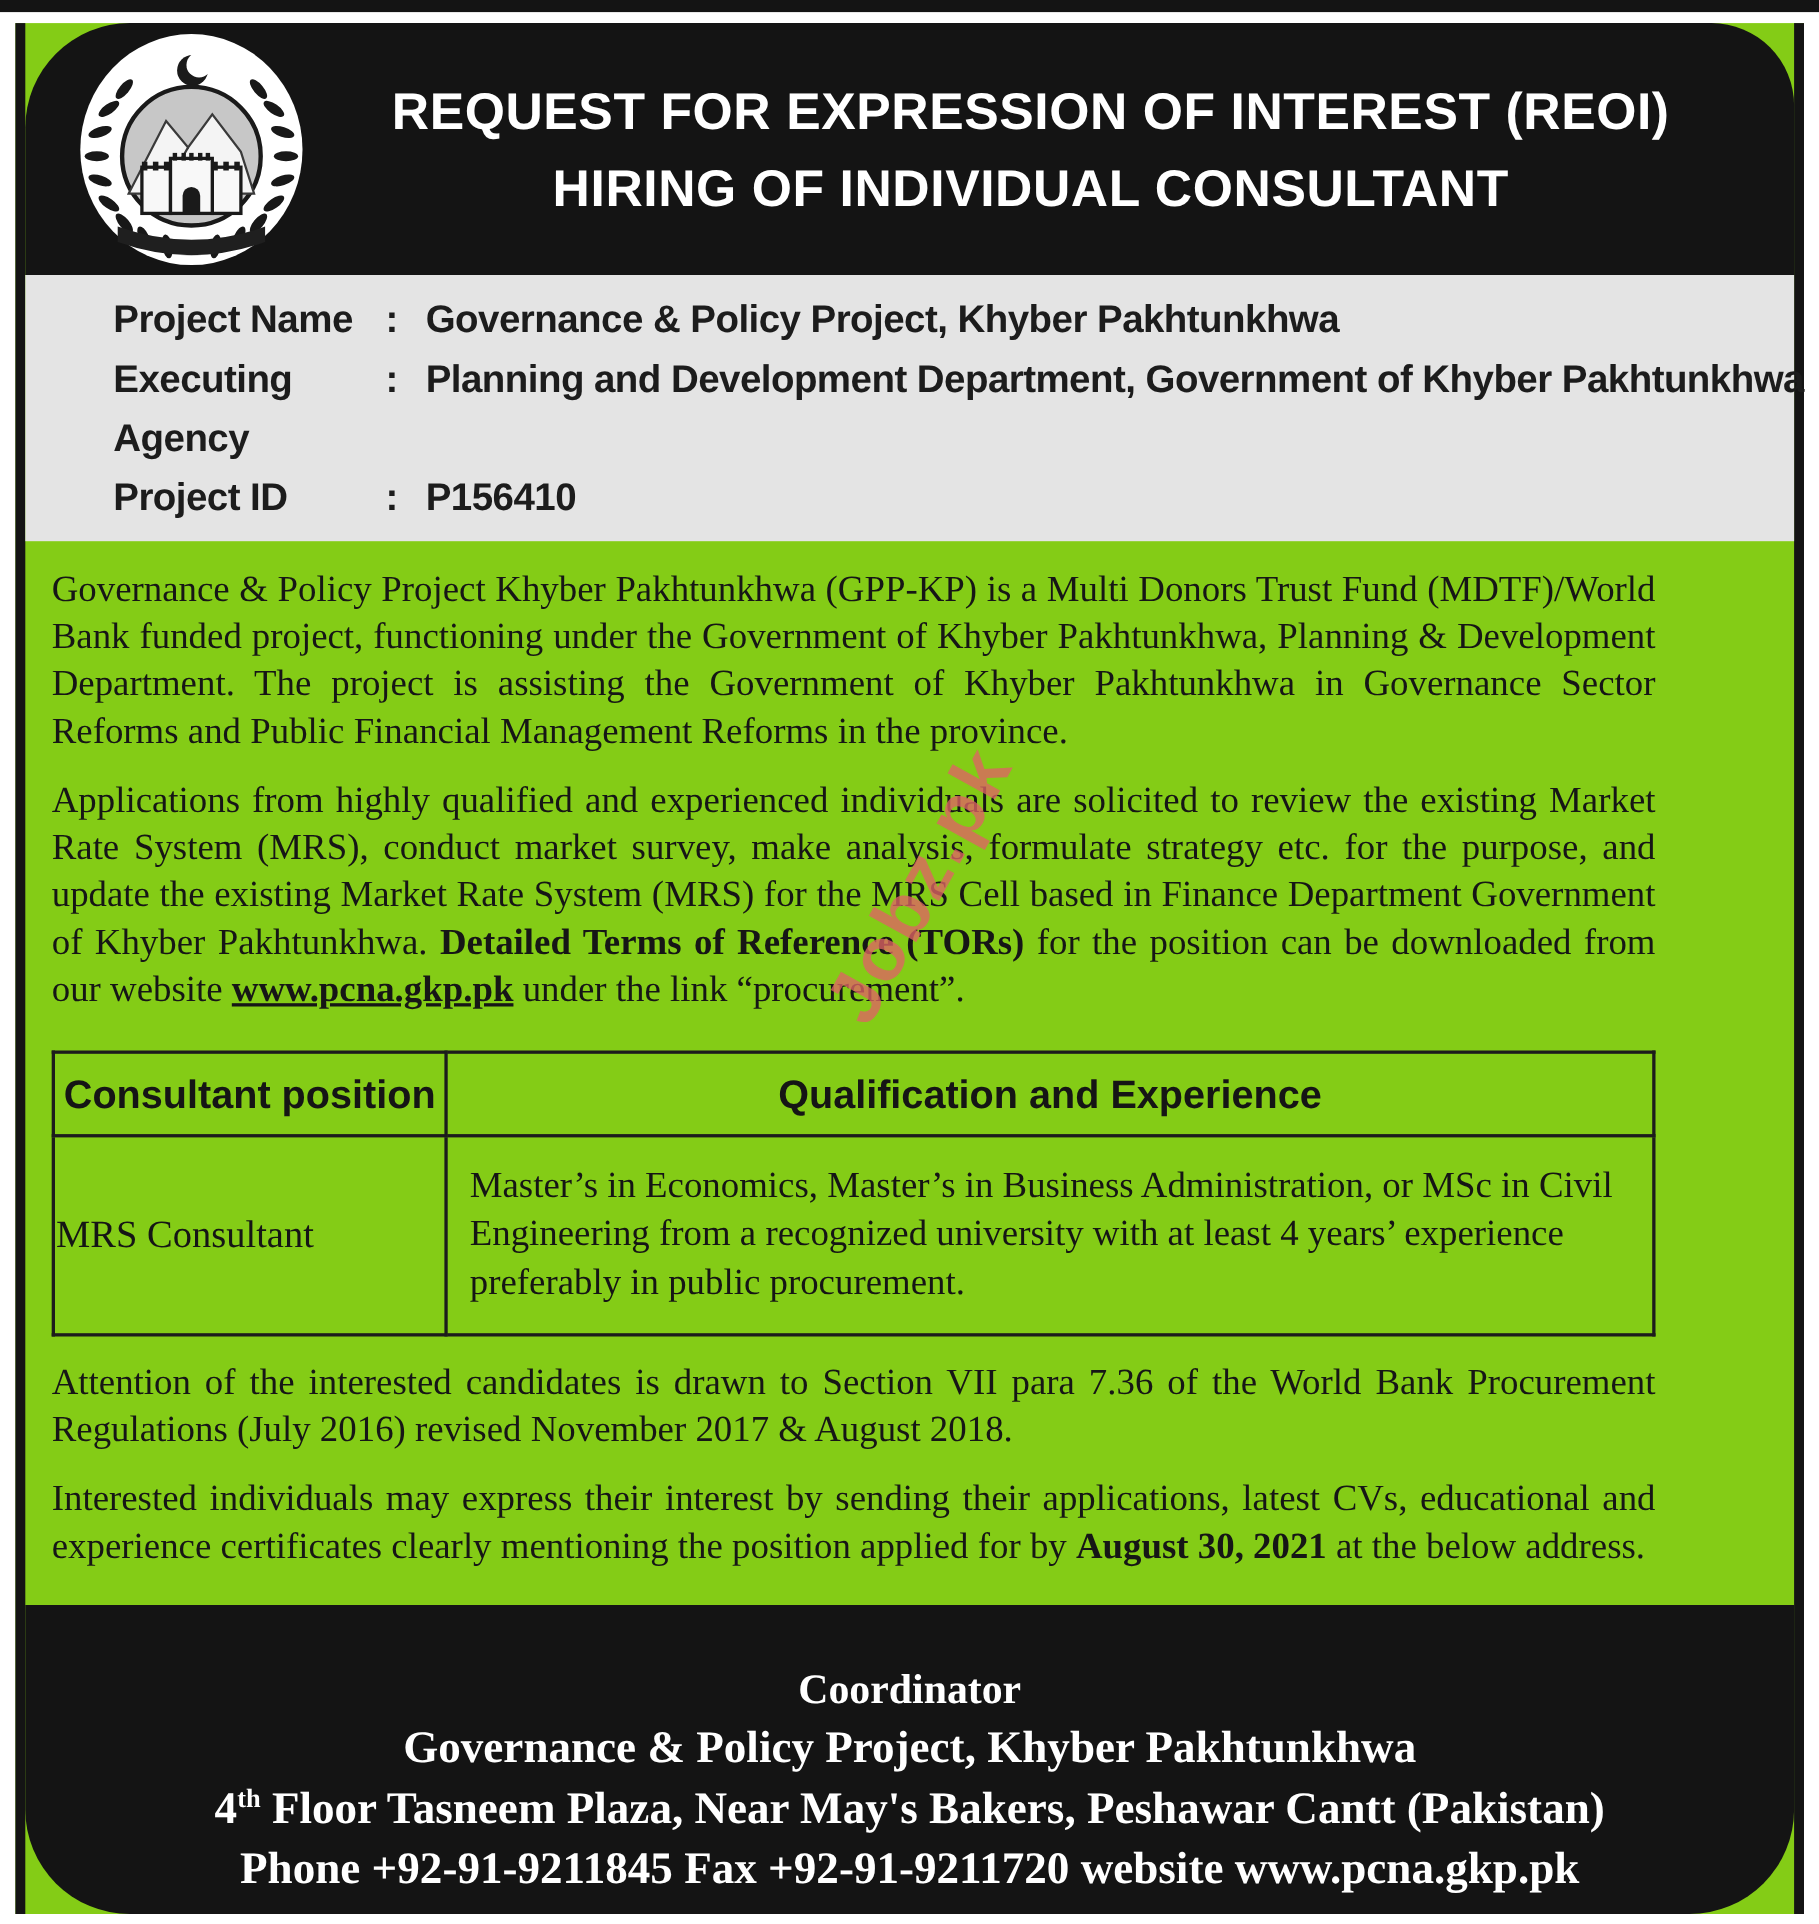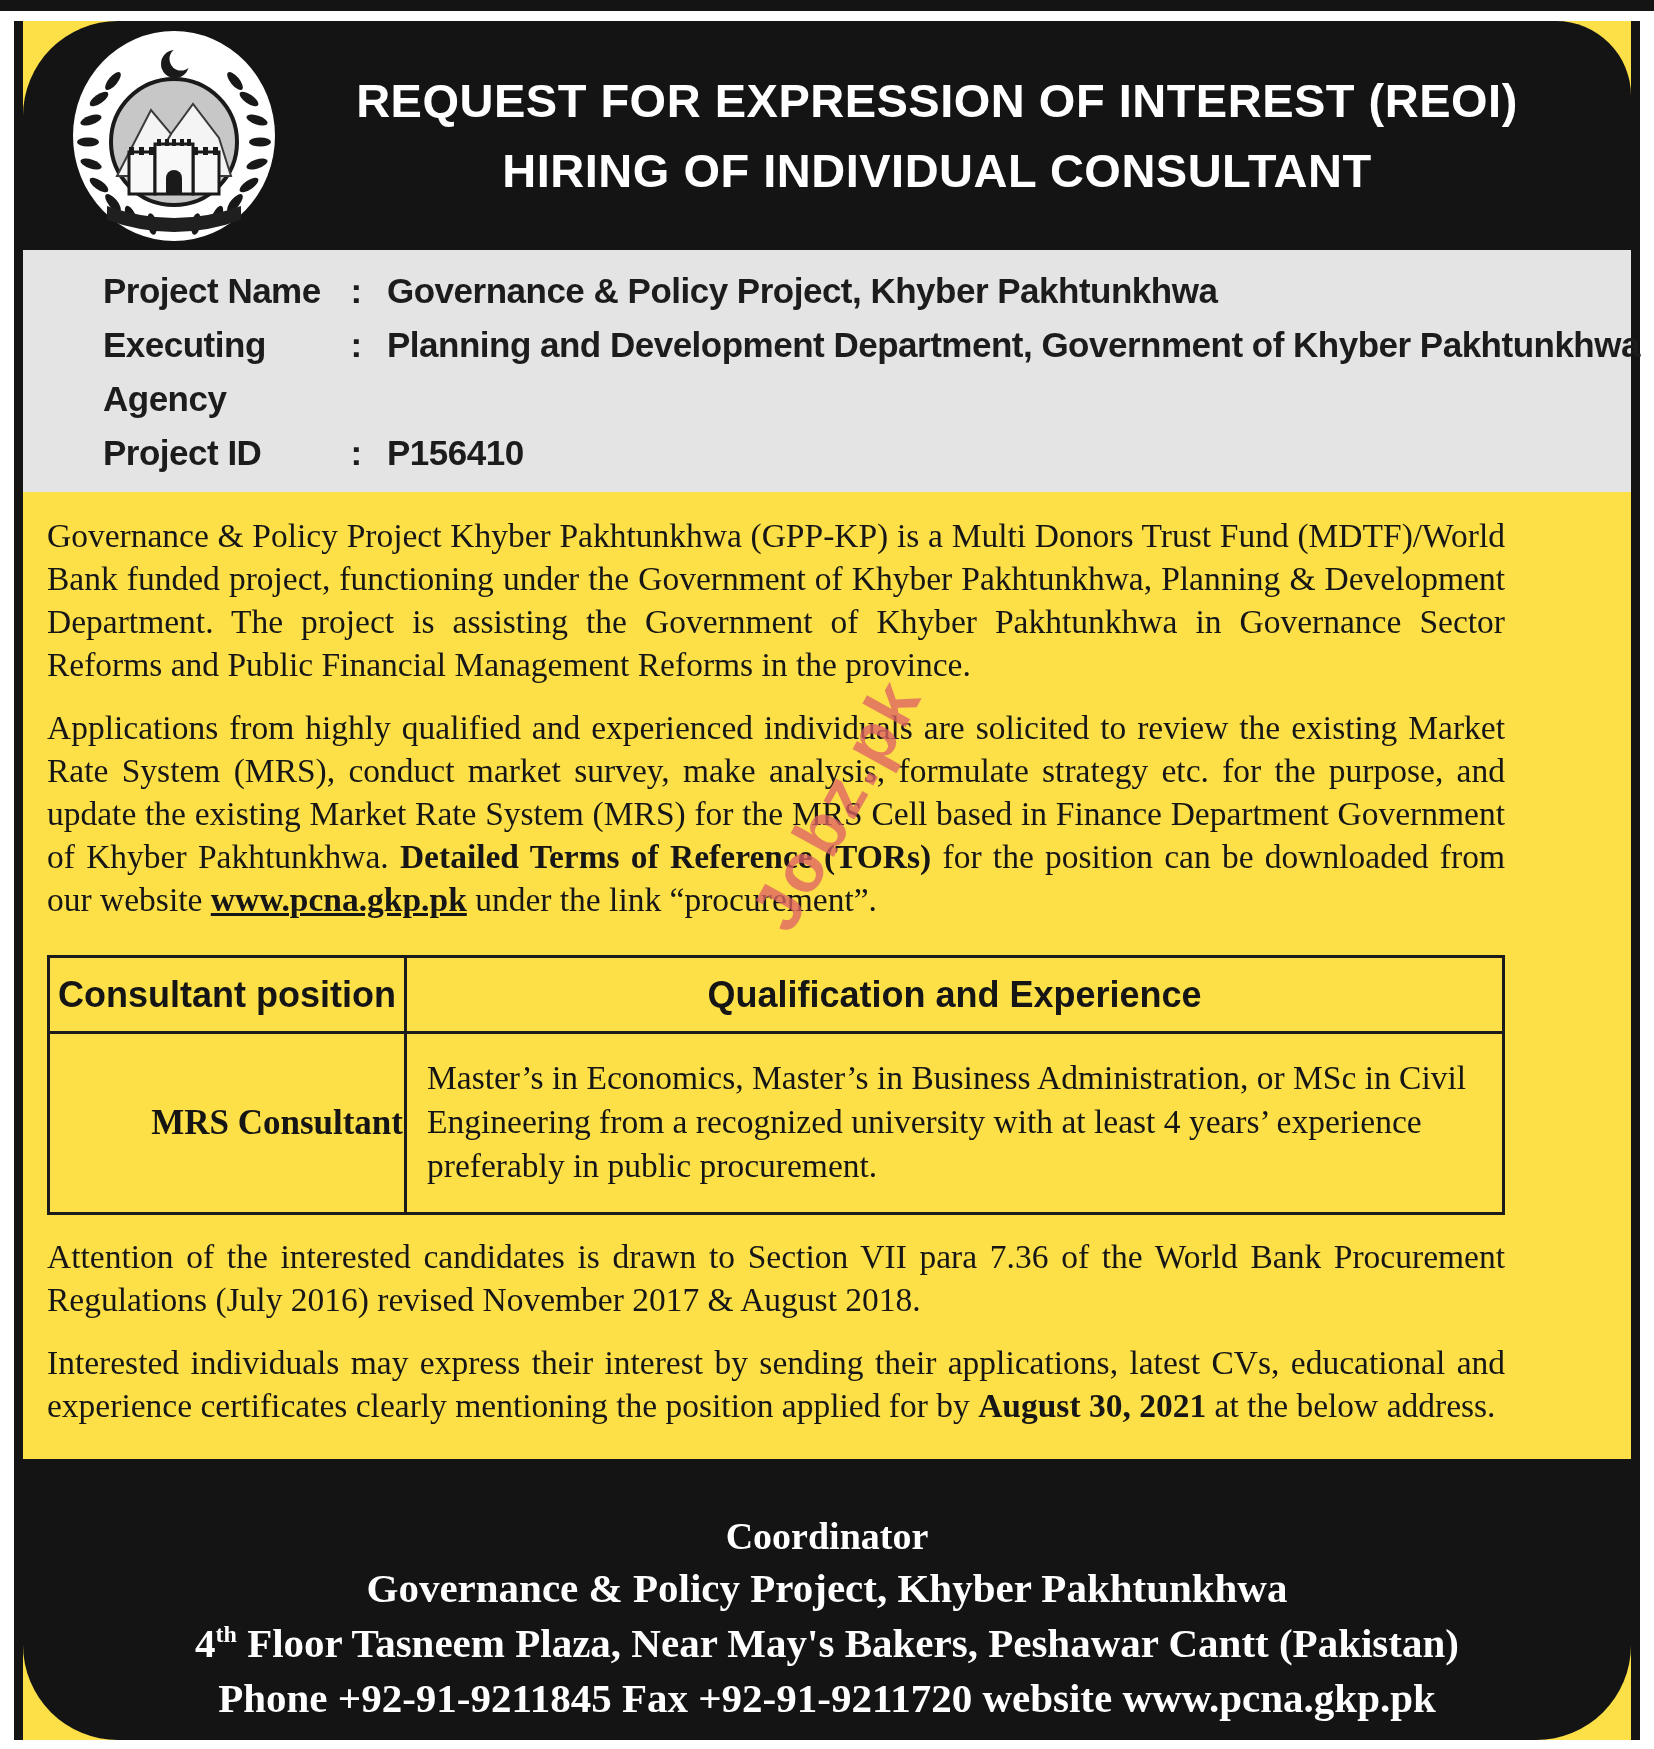--- a/index.html
+++ b/index.html
@@ -6,21 +6,21 @@
   .page {
     position:relative; width:1654px; height:1749px;
     background:#ffffff; overflow:hidden;
     font-family:"Liberation Serif", serif; color:#151515;
   }
   .top-bar { position:absolute; top:0; left:0; width:1654px; height:11px; background:#141414; }
 
   .frame {
     position:absolute; top:21px; left:14px; width:1626px; height:1719px;
     box-sizing:border-box; border-left:9px solid #141414; border-right:9px solid #141414;
-    background:#fde047; display:flex; flex-direction:column;
+    background:#84cc16; display:flex; flex-direction:column;
   }
 
   
   .header-box {
     flex-shrink:0; height:229px; background:#141414;
     border-radius:95px 75px 0 0;
     display:flex; align-items:center;
   }
   .logo-wrap { margin-left:48px; flex-shrink:0; width:206px; height:212px; }
   .header-title {
@@ -53,21 +53,21 @@
   .jobs-table {
     border-collapse:collapse; margin-top:34px; width:100%;
     border:3px solid #1c1c1c;
   }
   .jobs-table th, .jobs-table td { border:3px solid #1c1c1c; }
   .jobs-table th {
     font-family:Liberation Sans, sans-serif; font-weight:700; font-size:36px;
     line-height:1.25; text-align:center; padding:14px 8px;
   }
   .col-pos { width:338px; }
-  .cell-pos { font-weight:700; font-size:35px; text-align:right; }
+  .cell-pos { font-weight:400; font-size:35px; text-align:left; }
   .cell-qual {
     font-size:33.5px; line-height:44px; text-align:left;
     padding:22px 28px 24px 20px;
   }
 
   
   .footer-box {
     flex-shrink:0; margin-top:auto; background:#141414;
     border-radius:0 0 95px 95px; color:#ffffff; text-align:center;
     font-family:"Liberation Serif", serif; font-weight:700;

